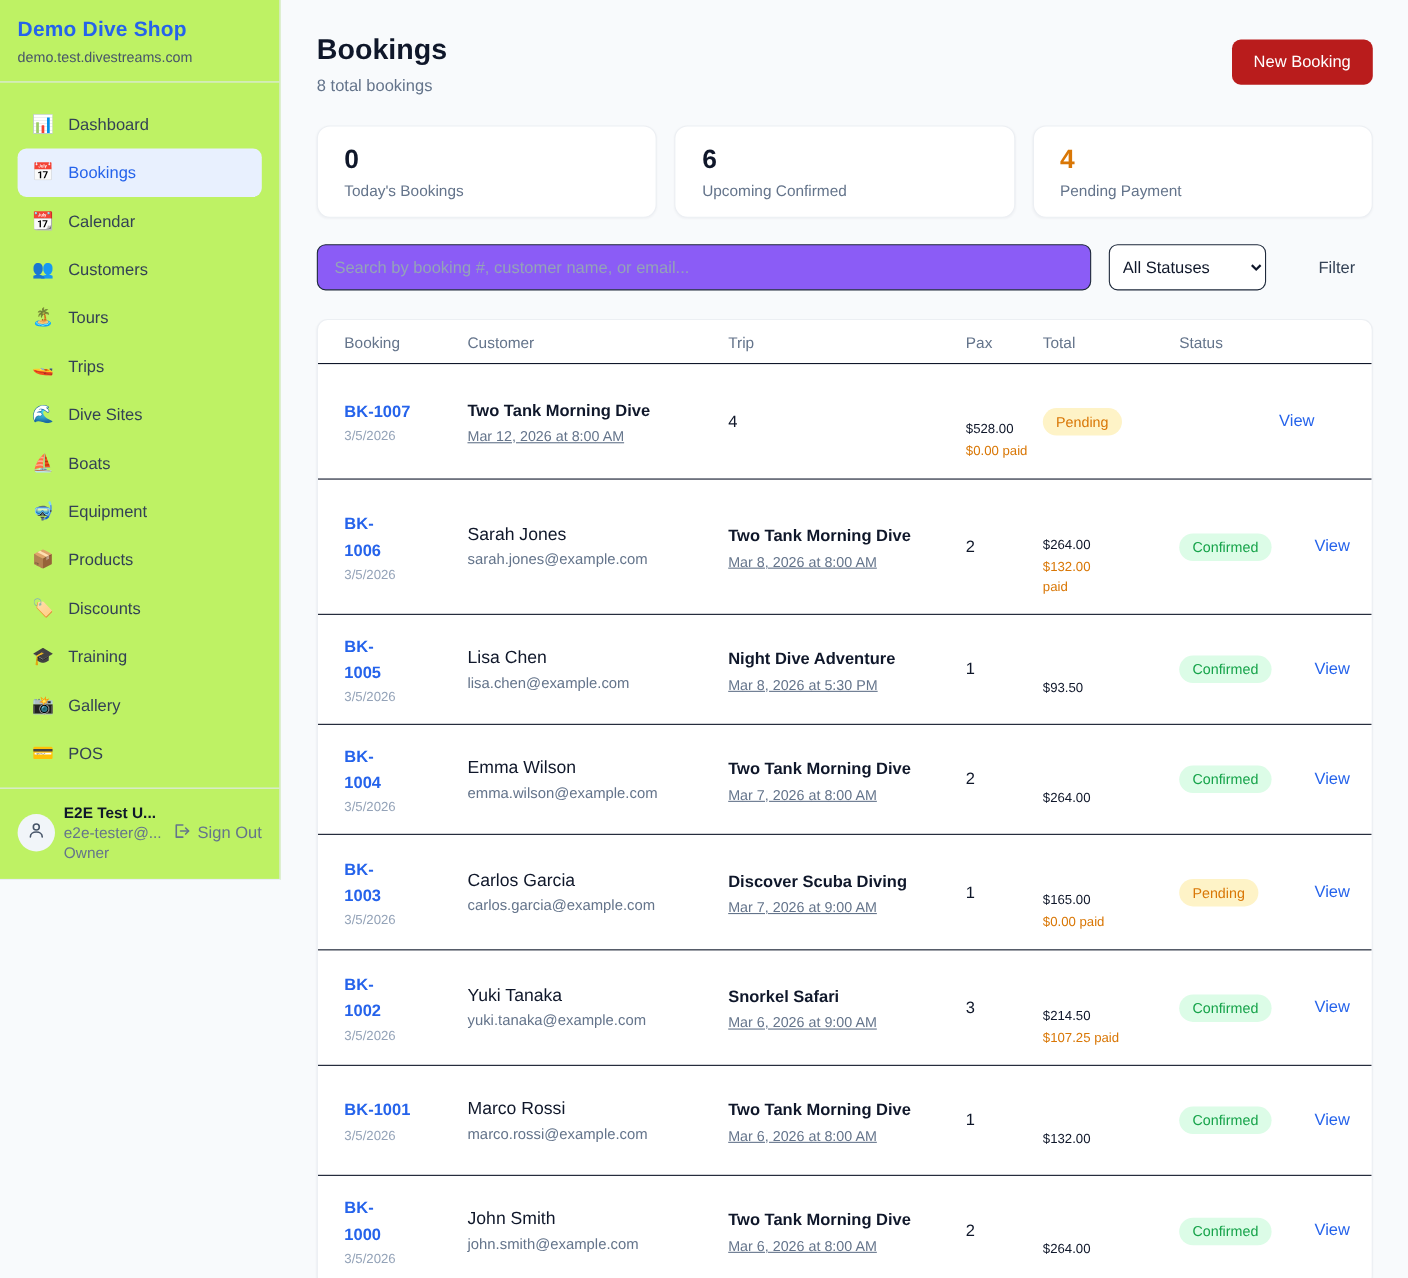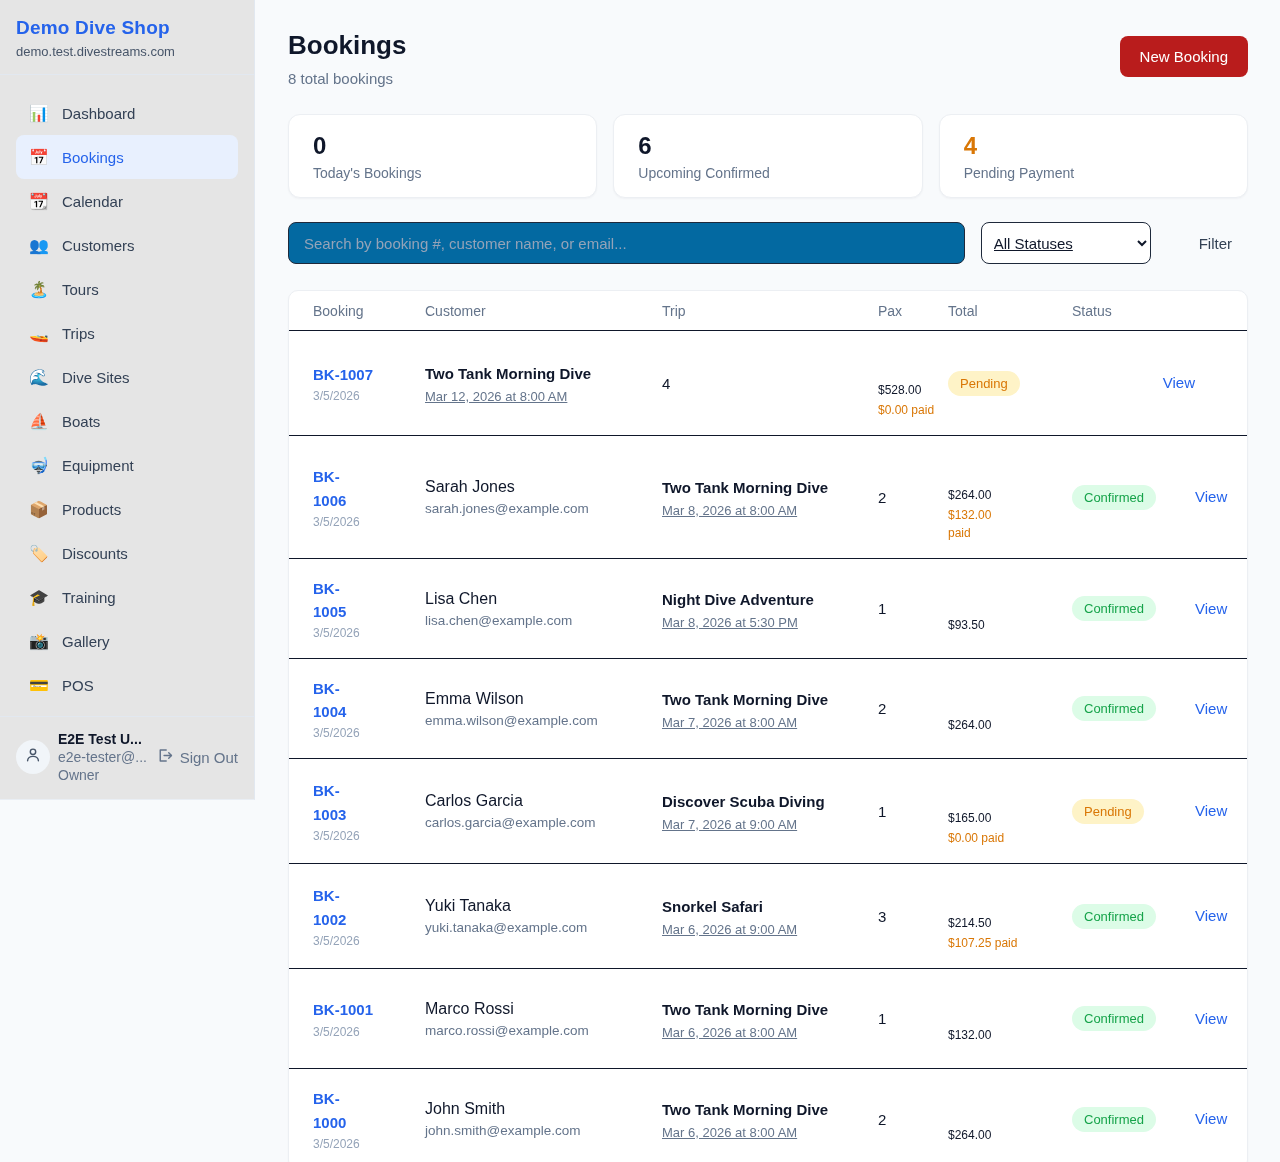--- a/index.html
+++ b/index.html
@@ -9,21 +9,21 @@
     background:#f8fafc;
     color:#0f172a;
     position:relative;
     overflow:hidden;
   }
 
   
   .sidebar {
     position:absolute; left:0; top:0;
     width:255px; height:800px;
-    background:#e5e5e5;
+    background:#bef264;
     border-right:1px solid #e2e8f0;
     border-bottom:1px solid #e9eef4;
     display:flex; flex-direction:column;
   }
   .brand { padding:17px 16px 15px; border-bottom:1px solid #e2e8f0; }
   .brand-name { color:#2563eb; font-size:19px; font-weight:700; letter-spacing:.2px; }
   .brand-domain { color:#475569; font-size:13px; margin-top:5px; }
   .nav { padding:16px 0 0; flex:1 1 auto; }
   .nav-item {
     display:flex; align-items:center; gap:13px;
@@ -72,28 +72,28 @@
   }
   .stat-value { font-size:24px; font-weight:700; color:#0f172a; }
   .stat-value.accent { color:#d97706; }
   .stat-label { font-size:14px; color:#64748b; margin-top:5px; }
 
   .filter-row { display:flex; align-items:center; gap:16px; margin-top:24px; }
   .search-input {
     flex:1 1 auto; height:42px;
     border:1px solid #1e293b; border-radius:8px;
     padding:0 15px; font-family:inherit; font-size:15px; color:#0f172a;
-    background:#0369a1; outline:none;
+    background:#8b5cf6; outline:none;
   }
   .search-input::placeholder { color:#94a3b8; }
   .status-select {
-    height:42px; width:170px;
+    height:42px; width:143px;
     border:1px solid #1e293b; border-radius:8px;
     background:#ffffff; font-family:inherit; font-size:15px; color:#0f172a;
-    padding:0 8px; outline:none;text-decoration:underline;
+    padding:0 8px; outline:none;
   }
   .filter-btn {
     background:none; border:none; font-family:inherit;
     font-size:15px; color:#334155; cursor:pointer; padding:0 16px 0 32px;
   }
 
   
   .table-card {
     margin-top:26px; background:#ffffff;
     border:1px solid #eceff3; border-radius:10px;

